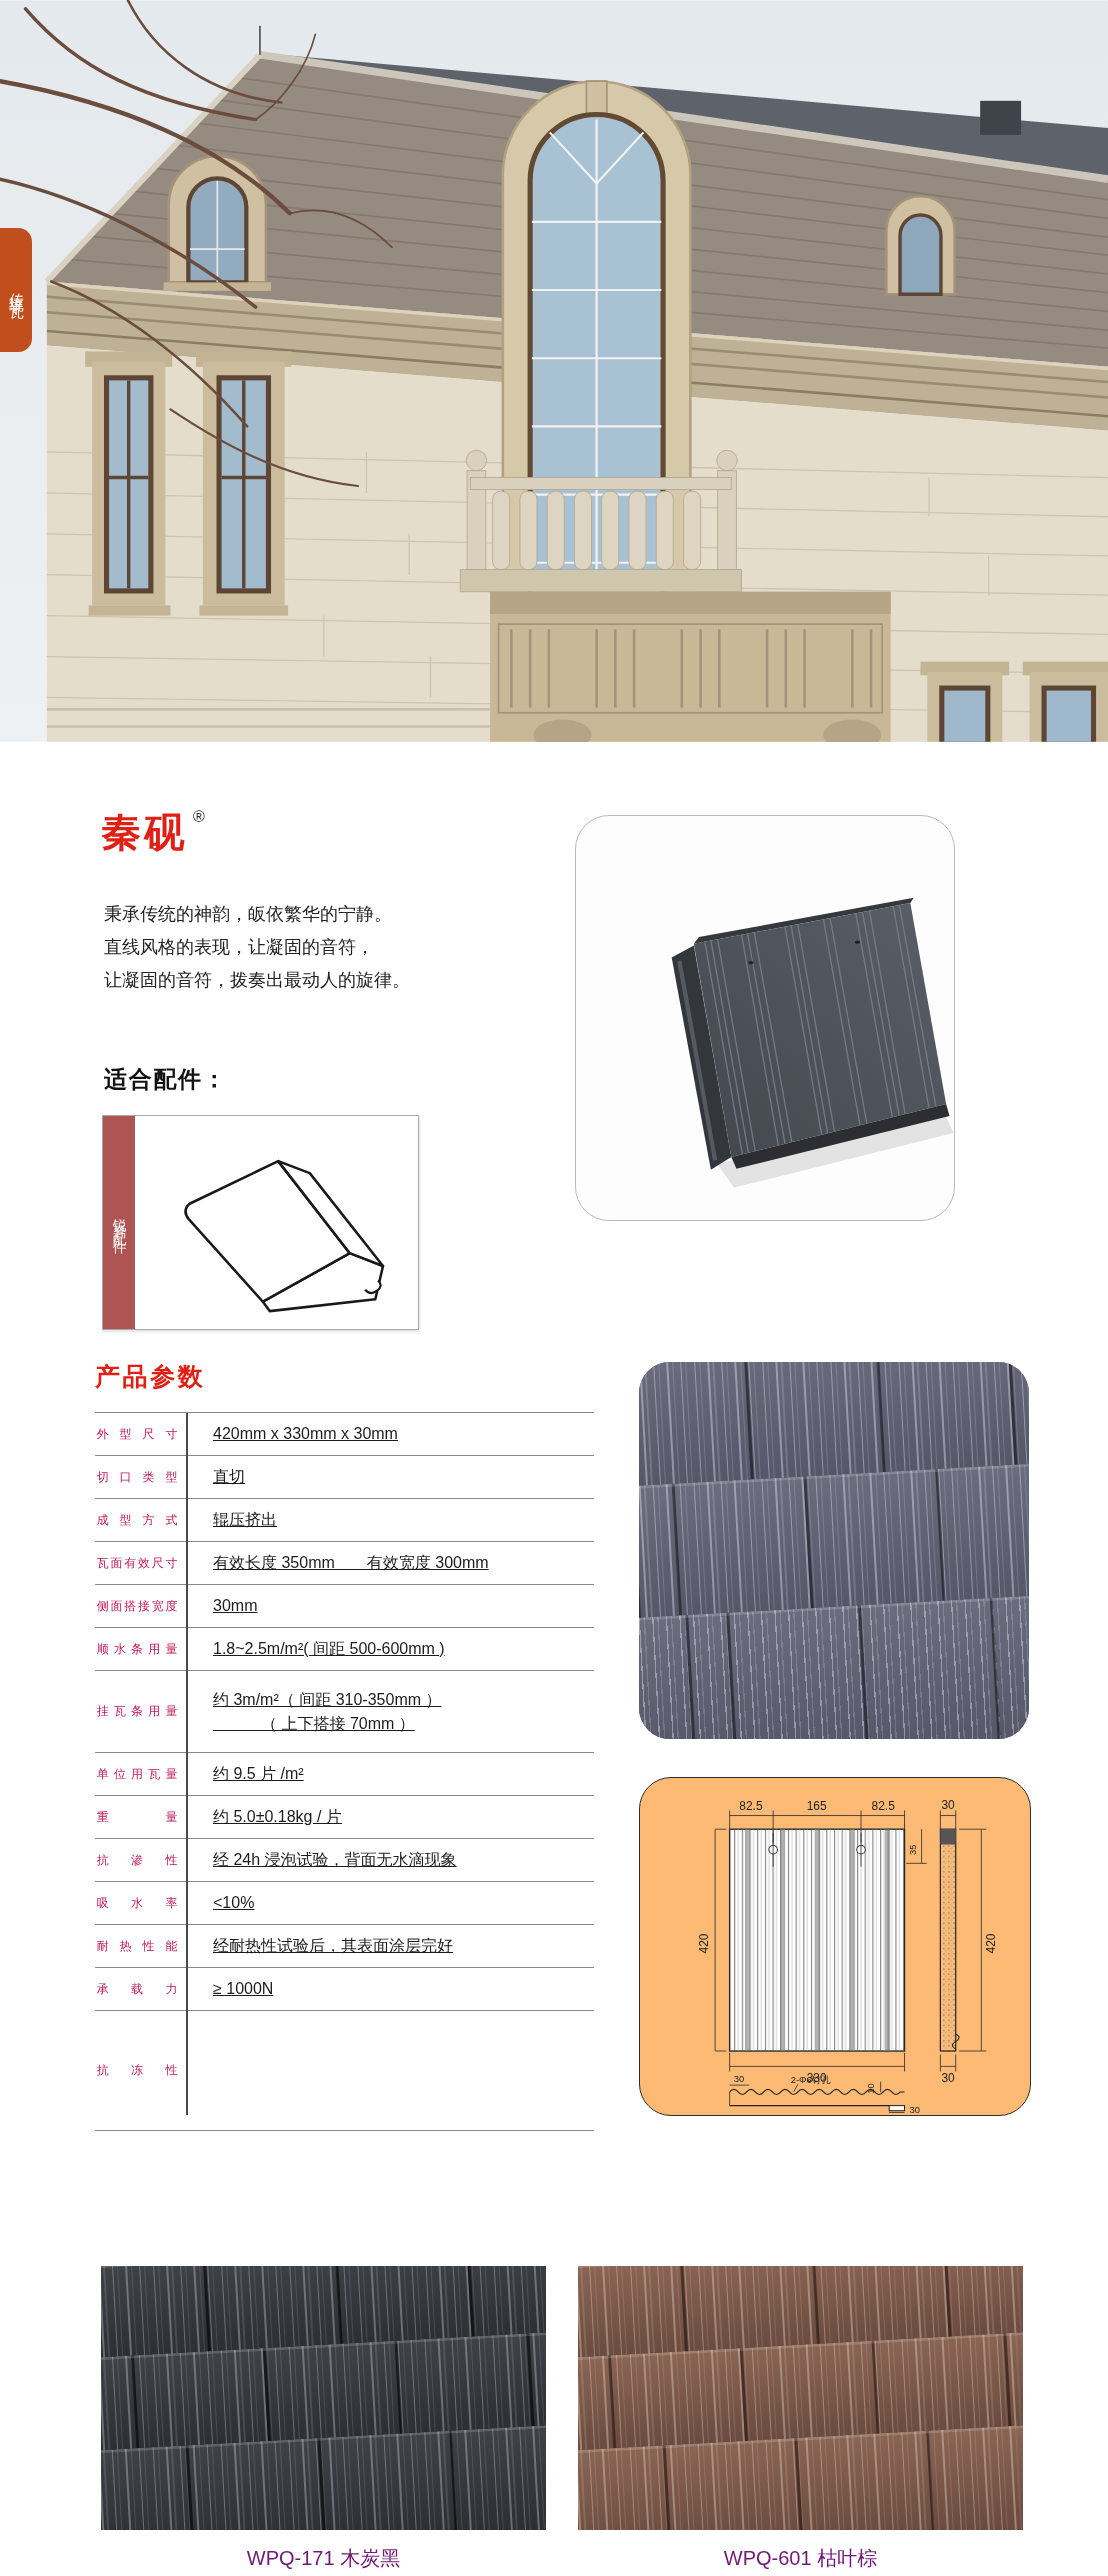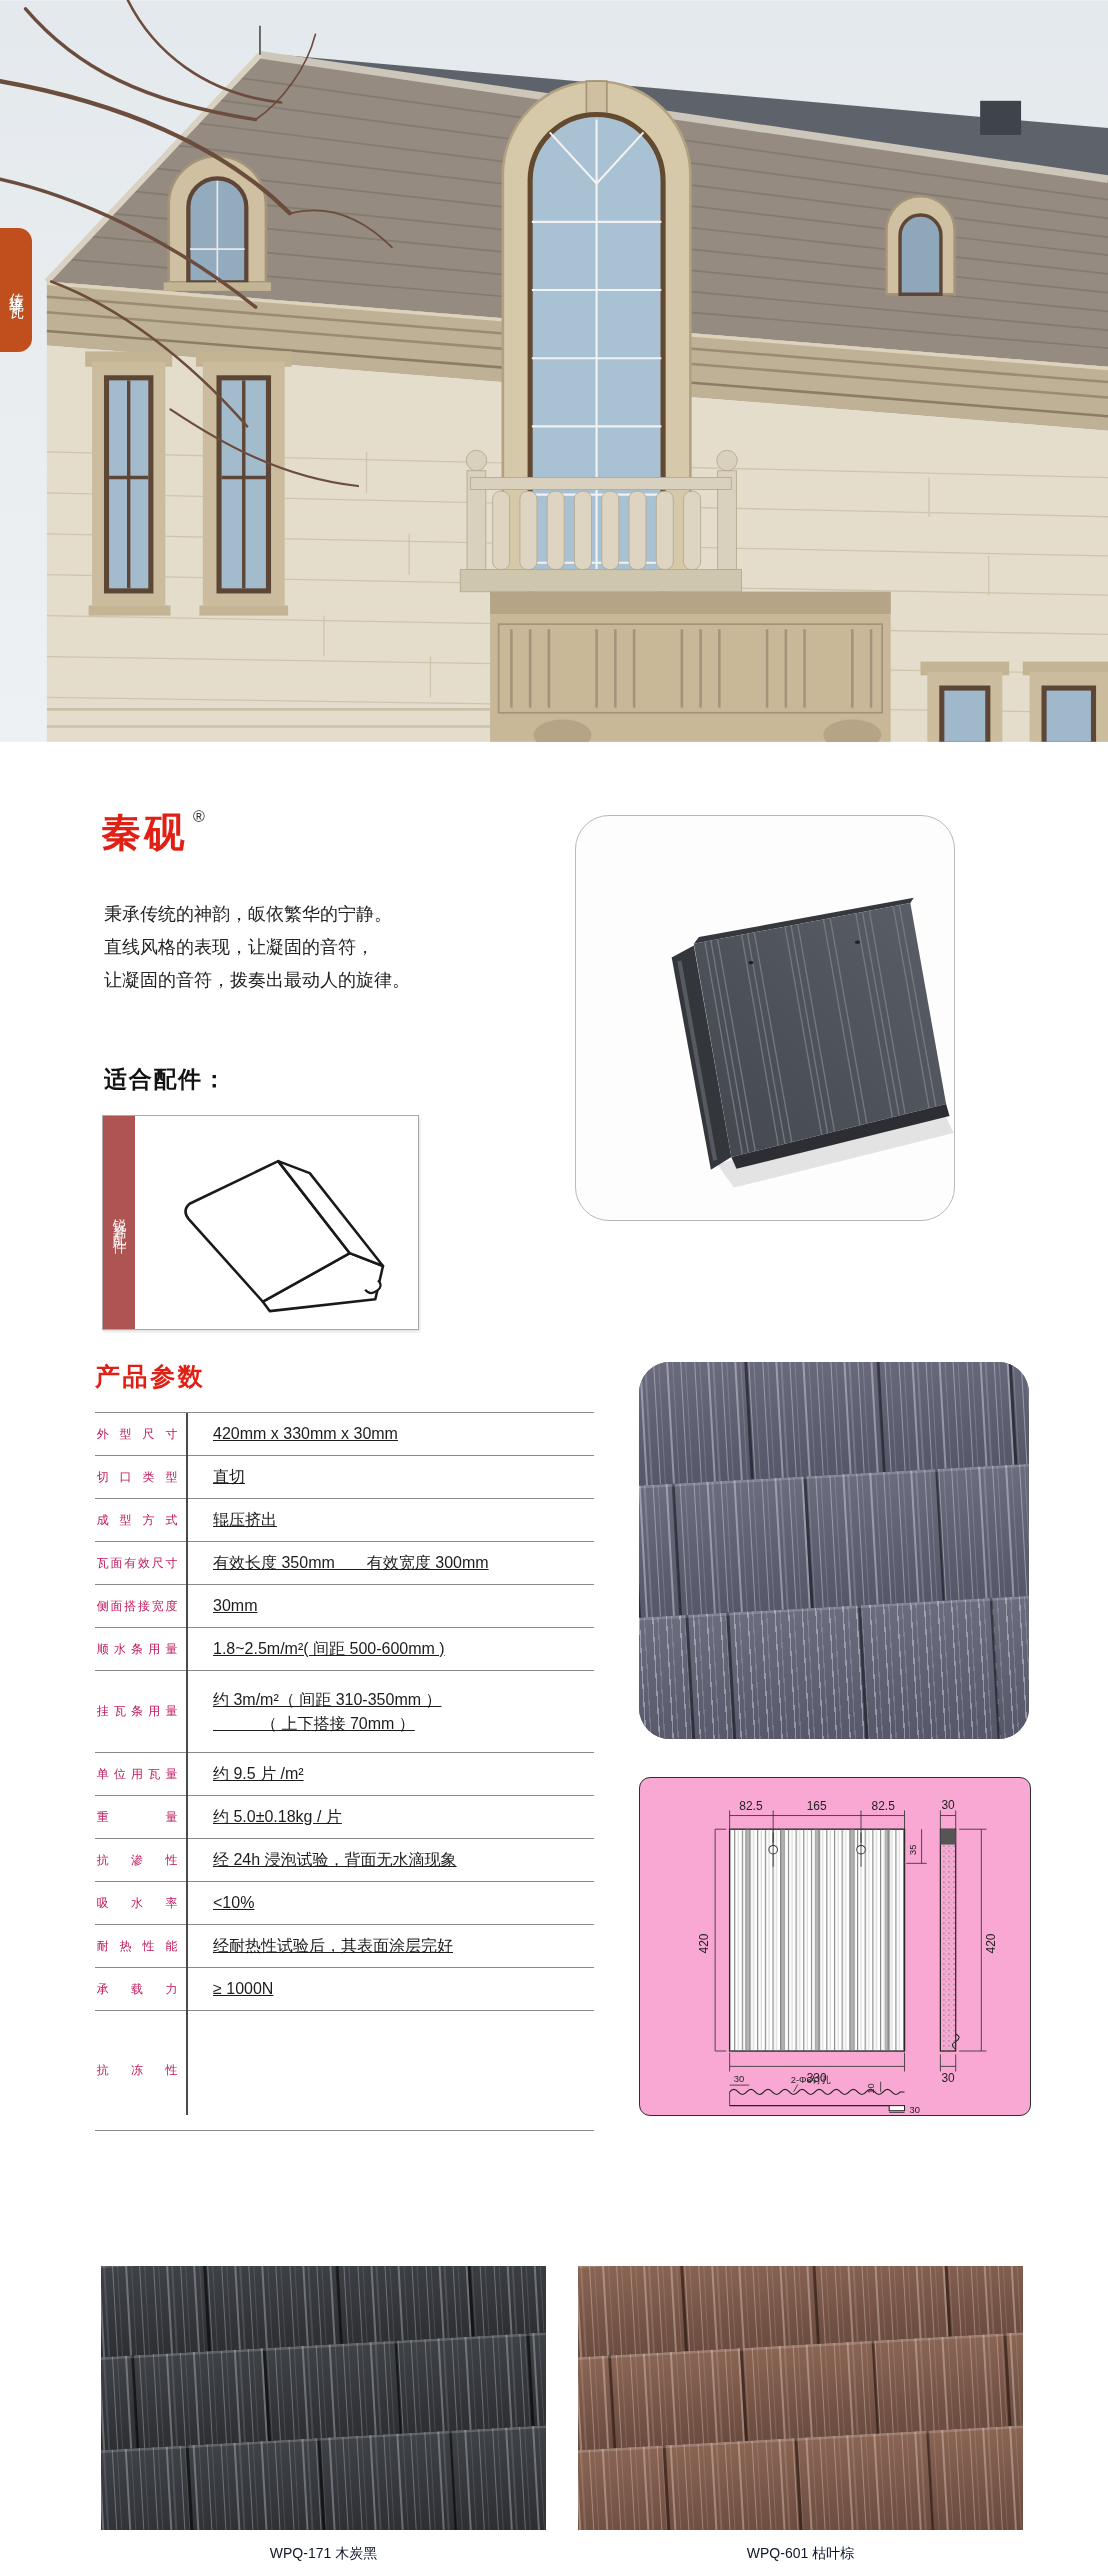--- a/index.html
+++ b/index.html
@@ -57,32 +57,32 @@
   .params-heading{position:absolute;left:95px;top:1360px;margin:0;font-size:25px;font-weight:bold;color:#e02015;letter-spacing:2.6px;}
   .spec-table{position:absolute;left:95px;top:1412px;width:499px;border-top:0.9px solid #8a8a8a;}
   .spec-row{display:flex;border-bottom:0.9px solid #8a8a8a;align-items:center;}
   .spec-row .label{width:91px;flex:0 0 91px;font-size:12px;color:#be185d;
     text-align:justify;text-align-last:justify;padding:0 8.5px 0 1.7px;box-sizing:border-box;}
   .spec-row .value{flex:1;font-size:16px;color:#1c1c1c;padding-left:27px;white-space:pre-line;line-height:24px;text-decoration:underline;}
   .h1x{height:42px;} .h2x{height:81px;} .h3x{height:119px;}
   .spec-vline{position:absolute;left:91px;top:0;width:1.7px;height:702px;background:#4a4a4a;}
 
   
-  .drawing-box{position:absolute;left:639px;top:1777px;width:390px;height:337px;border:1.3px solid #2e2e2e;border-radius:11px;background:#f9a8d4;overflow:hidden;}
+  .drawing-box{position:absolute;left:639px;top:1777px;width:390px;height:337px;border:1.3px solid #2e2e2e;border-radius:32px;background:#fdba74;overflow:hidden;}
   .drawing-box svg{display:block;}
   .dim{font-size:14px;fill:#222;font-family:"Liberation Sans",sans-serif;}
   .dim-s{font-size:11px;fill:#222;font-family:"Liberation Sans",sans-serif;}
   .dln{stroke:#333;stroke-width:1;}
 
   
   .swatch-left{left:101px;top:2266px;width:445px;height:264px;background:#26282c;
     --c1:#3f4247;--c2:#292b2f;--streak:rgba(220,225,232,.34);--streak2:rgba(220,225,232,.14);--joint:rgba(0,0,0,.6);--gap:#0e0f12;}
   .swatch-right{left:578px;top:2266px;width:445px;height:264px;background:#5a4036;
     --c1:#8a6554;--c2:#64463b;--streak:rgba(240,220,205,.38);--streak2:rgba(240,220,205,.16);--joint:rgba(25,10,5,.55);--gap:#241310;}
-  .swatch-caption{position:absolute;top:2545px;margin:0;font-size:14px;color:#0f172a;text-align:center;width:445px;}
+  .swatch-caption{position:absolute;top:2545px;margin:0;font-size:20px;color:#701a75;text-align:center;width:445px;}
   .cap-left{left:101px;} .cap-right{left:578px;}
 </style>
 </head>
 <body>
 
 <div class="page">
 
   <div class="hero">
     <svg width="1108" height="742" viewBox="0 0 1300 870">
       <defs>

